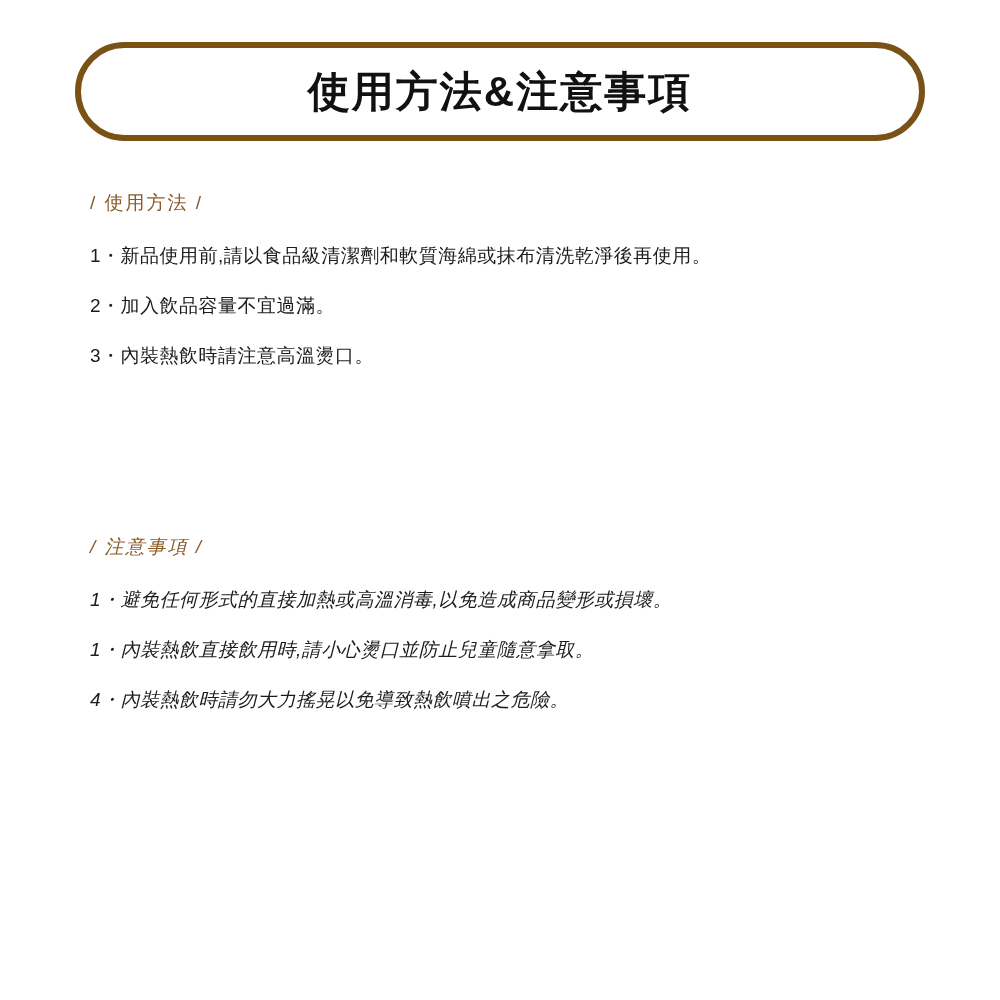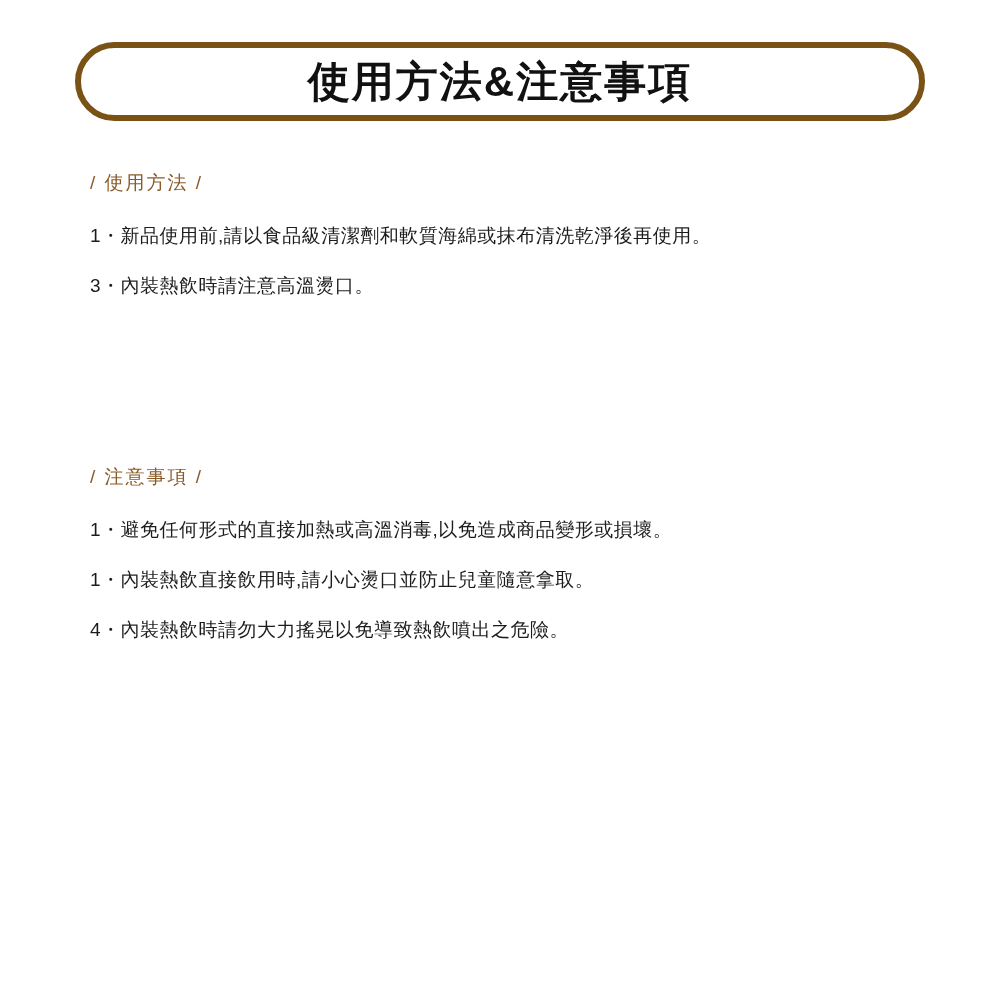--- a/index.html
+++ b/index.html
@@ -13,39 +13,39 @@
   html,body{margin:0;padding:0;}
   body{
     width:1000px;height:1000px;
     background:var(--background);
     font-family:"Liberation Sans","DejaVu Sans",sans-serif;
     color:var(--body-text);
     overflow:hidden;
   }
   .page{width:1000px;height:1000px;position:relative;}
   .capsule{
-    width:850px;height:79px;
+    width:850px;height:99px;
     margin:42px auto 0 auto;
     border:6px solid var(--banner-border);
     border-radius:50px;
     display:flex;align-items:center;justify-content:center;
     background:var(--background);
   }
   .capsule h1{
     margin:0;
     font-size:42px;
     font-weight:bold;
     color:var(--title-text);
     letter-spacing:2px;
     white-space:nowrap;
   }
   .content{padding:0 80px 0 90px;}
   .section{margin:0;}
   .section--usage{margin-top:45px;}
-  .section--notice{margin-top:158px;}
+  .section--notice{margin-top:158px;font-style:italic;}
   .section-heading{
     margin:0 0 20px 0;
     font-size:19px;
     font-weight:400;
     color:var(--heading-brown);
     letter-spacing:2px;
     line-height:34px;
     white-space:nowrap;
   }
   .item-list{
@@ -68,20 +68,21 @@
   <div class="capsule">
     <h1>使用方法&amp;注意事項</h1>
   </div>
 
   <div class="content">
 
     <section class="section section--usage">
       <h2 class="section-heading">/ 使用方法 /</h2>
       <ul class="item-list">
         <li>1・新品使用前,請以食品級清潔劑和軟質海綿或抹布清洗乾淨後再使用。</li>
+        <li>2・加入飲品容量不宜過滿。</li>
         <li>3・內裝熱飲時請注意高溫燙口。</li>
       </ul>
     </section>
 
     <section class="section section--notice">
       <h2 class="section-heading">/ 注意事項 /</h2>
       <ul class="item-list">
         <li>1・避免任何形式的直接加熱或高溫消毒,以免造成商品變形或損壞。</li>
         <li>1・內裝熱飲直接飲用時,請小心燙口並防止兒童隨意拿取。</li>
         <li>4・內裝熱飲時請勿大力搖晃以免導致熱飲噴出之危險。</li>

